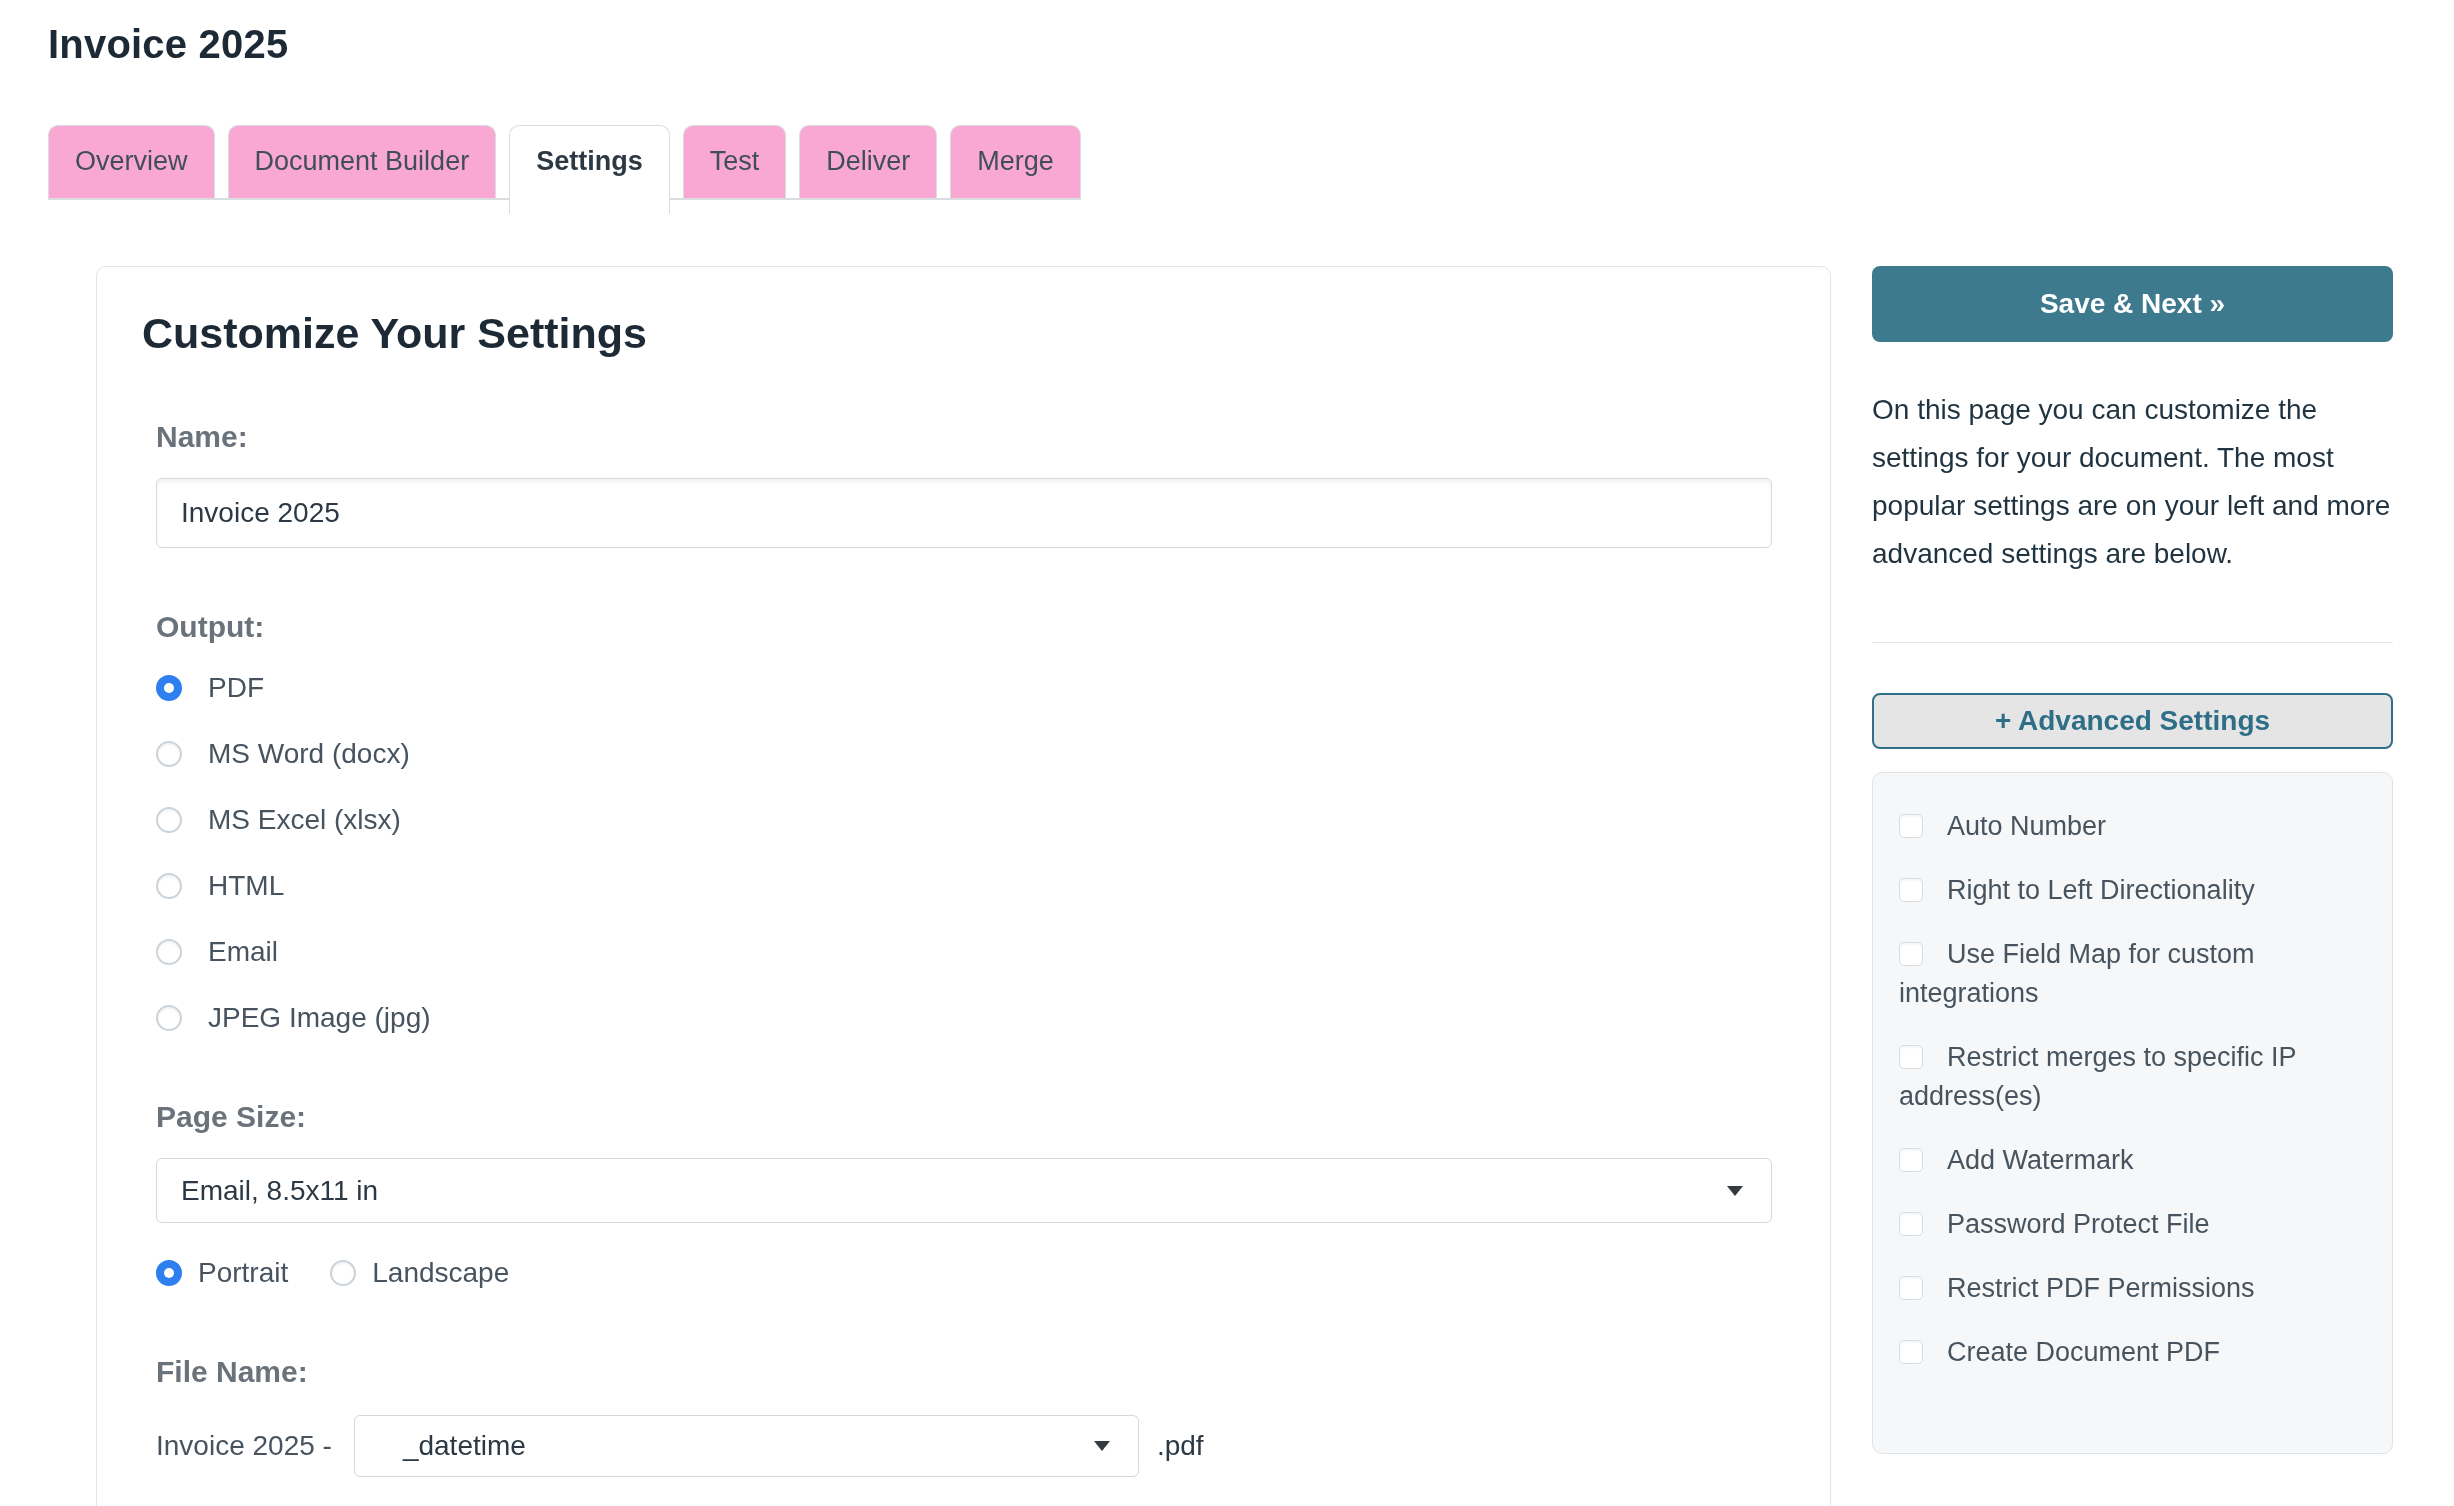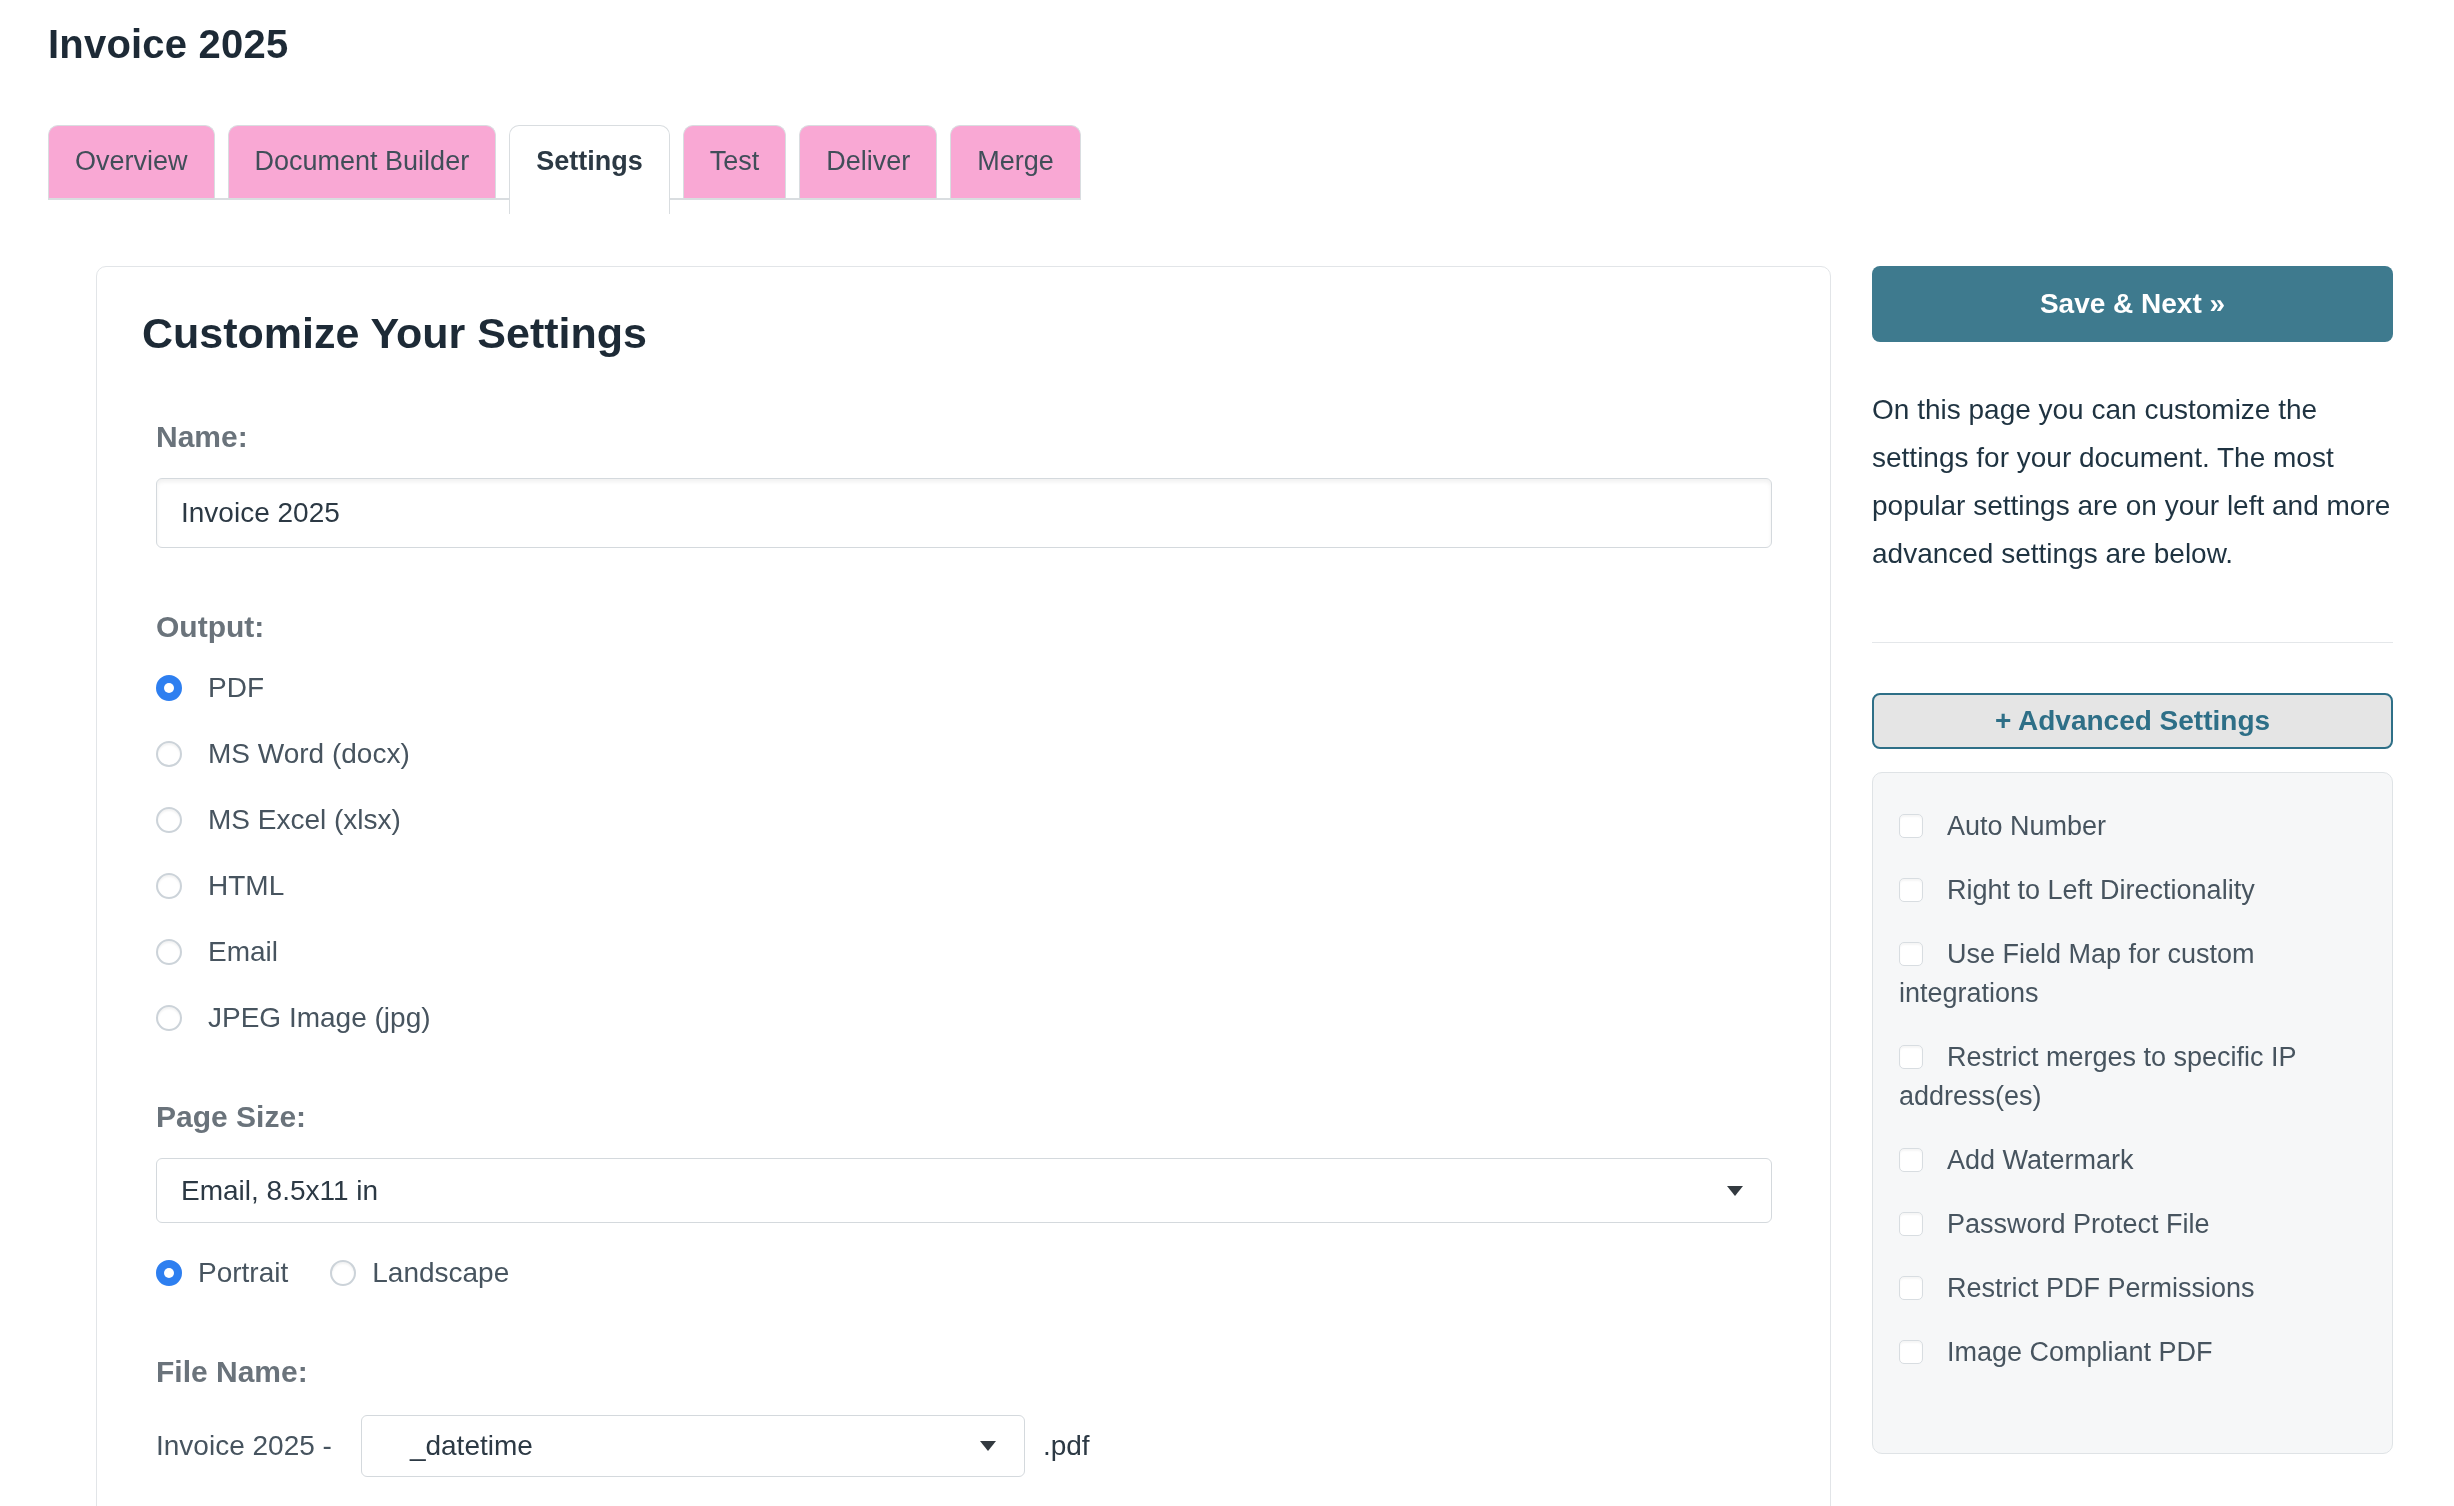--- a/index.html
+++ b/index.html
@@ -50,21 +50,21 @@
   .caret { position:absolute; right:28px; top:50%; transform:translateY(-50%);
            width:0; height:0; border-left:8px solid transparent; border-right:8px solid transparent;
            border-top:10px solid #333a40; }
 
   .orientation-row { display:flex; align-items:center; gap:42px; margin-top:30px; }
   .orientation-row .radio-row { margin-bottom:0; }
   .orientation-row .radio-label { margin-left:16px; }
 
   .filename-row { display:flex; align-items:center; margin-top:26px; }
   .filename-prefix { font-size:28px; color:#47545f; }
-  .filename-select { width:664px; height:62px; margin-left:29px;padding-left:48px; }
+  .filename-select { width:785px; height:62px; margin-left:22px;padding-left:48px; }
   .filename-ext { font-size:28px; color:#2c3944; margin-left:18px; }
   .checkbox { width:24px; height:24px; border:1px solid #d8dde1; border-radius:5px;
               background:#fff; box-shadow:inset 0 2px 2px rgba(0,0,0,0.04); flex:0 0 auto; }
 
   
   .sidebar { width:521px; flex:0 0 auto; }
   .save-btn { width:100%; height:76px; background:#3e7a8e; border:none; border-radius:8px;
               color:#ffffff; font-size:28px; font-weight:700; cursor:pointer;
               font-family:"Liberation Sans","DejaVu Sans",sans-serif; }
   .sidebar-desc { margin-top:44px; font-size:28px; line-height:48px; color:#1f3341; }
@@ -190,19 +190,19 @@
           <div class="adv-row">
     <span class="checkbox"></span><span>Add Watermark</span>
   </div>
           <div class="adv-row">
     <span class="checkbox"></span><span>Password Protect File</span>
   </div>
           <div class="adv-row">
     <span class="checkbox"></span><span>Restrict PDF Permissions</span>
   </div>
           <div class="adv-row">
-    <span class="checkbox"></span><span>Image Compliant PDF</span>
+    <span class="checkbox"></span><span>Create Document PDF</span>
   </div>
         </div>
     </div>
 
   </div>
 </div>
 
 </body></html>

